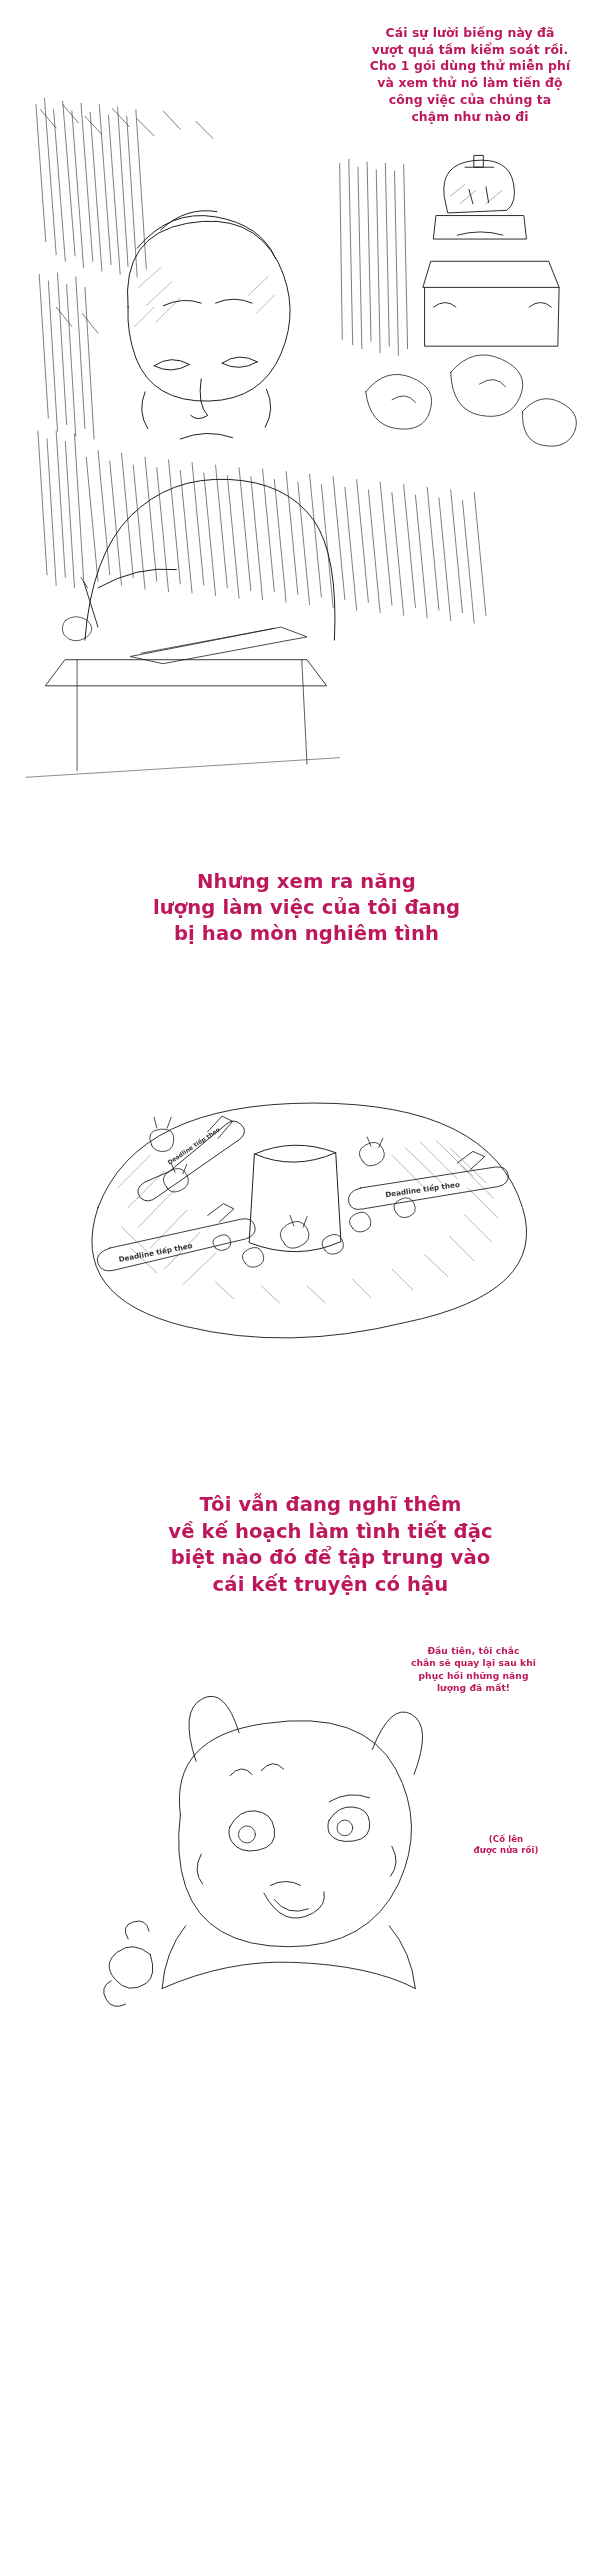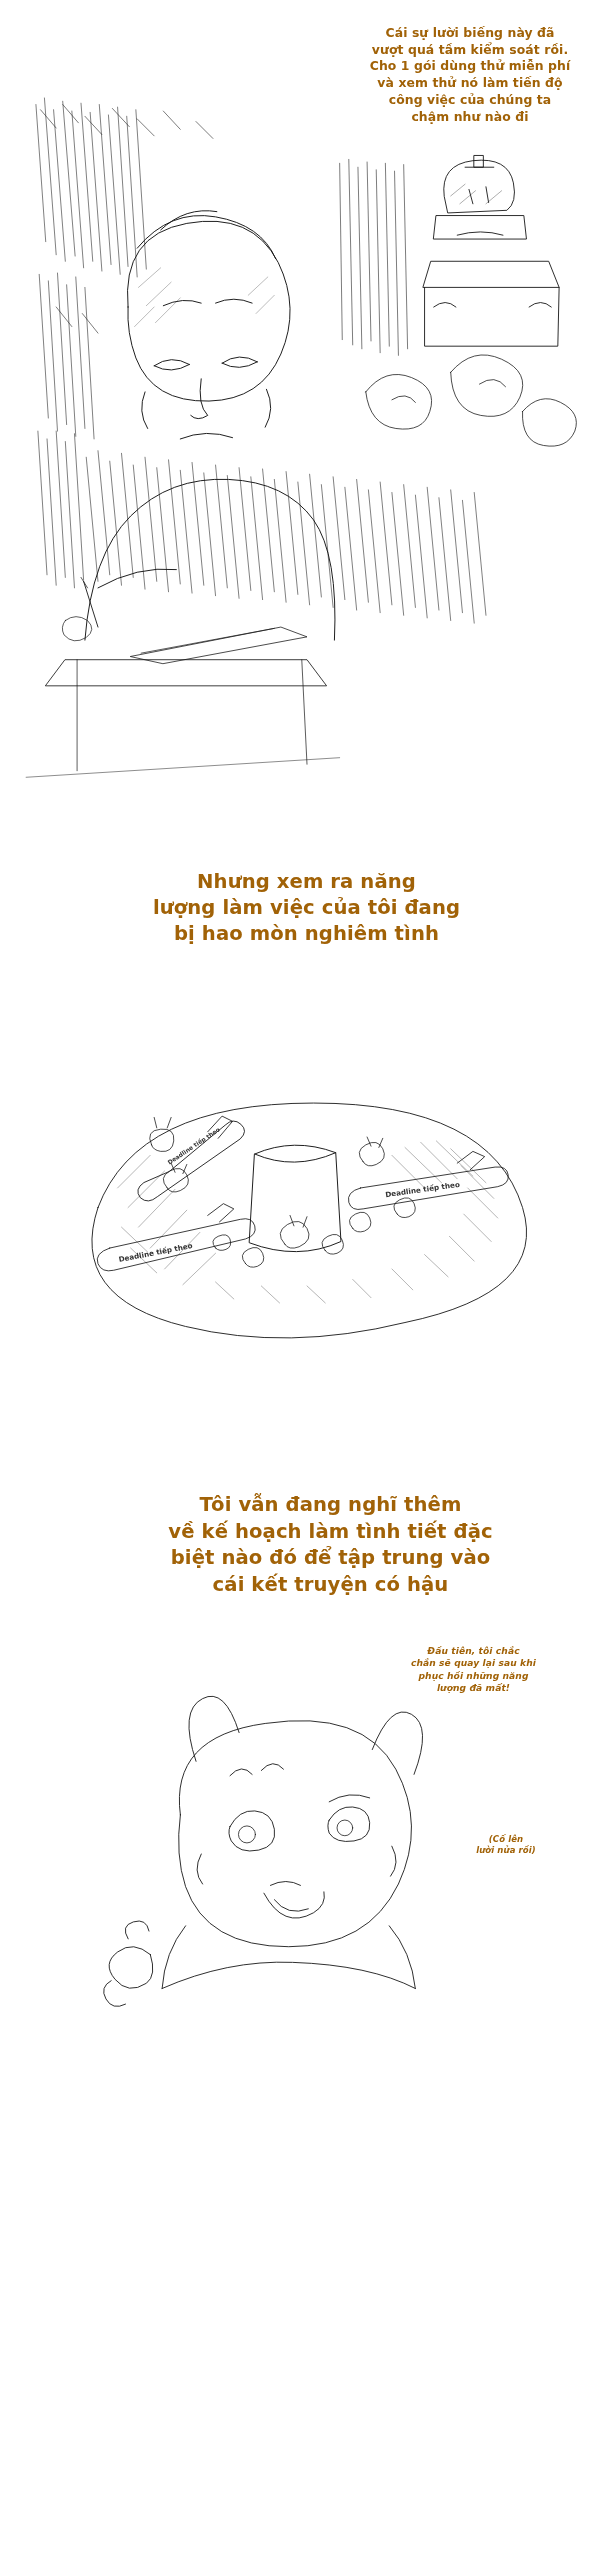--- a/index.html
+++ b/index.html
@@ -18,21 +18,21 @@
     overflow: hidden;
   }
   .panel {
     position: absolute;
     left: 0;
     width: 614px;
   }
   .caption {
     position: absolute;
     text-align: center;
-    color: #a16207;
+    color: #be185d;
     line-height: 1.35;
     white-space: pre-line;
     letter-spacing: 0.1px;
   }
   .caption.big {
     font-size: 19.6px;
     font-weight: 600;
   }
   .caption.bubble {
     font-size: 12.4px;
@@ -326,21 +326,21 @@
     <div class="label-tape" style="left:118px; top:256px; transform:rotate(-11deg);">Deadline tiếp theo</div>
   </div>
 
   <div class="panel" style="top:1474px; height:170px;margin-left:24px;">
     <div class="caption big" style="left:65px; top:18.3px; width:483px;">Tôi vẫn đang nghĩ thêm
 về kế hoạch làm tình tiết đặc
 biệt nào đó để tập trung vào
 cái kết truyện có hậu</div>
   </div>
 
-  <div class="panel" style="top:1619px; height:957px;font-style:italic;">
+  <div class="panel" style="top:1619px; height:957px;">
 
     <svg class="art" viewBox="0 0 940 1466" width="614" height="957">
       <g stroke="#1a1a1a" fill="none" stroke-width="1.4" stroke-linecap="round">
 
         <path d="M276 300 q-16 -120 130 -140 q150 -22 200 70 q46 86 4 176 q-46 96 -168 96 q-126 0 -158 -92 q-16 -48 -8 -110 z"></path>
 
         <path d="M300 218 q-26 -78 10 -96 q34 -18 56 52"></path>
         <path d="M570 200 q28 -72 60 -54 q32 18 4 92"></path>
 
         <path d="M352 240 q18 -20 34 -2"></path>
@@ -369,17 +369,17 @@
         <path d="M170 554 q-18 10 -8 28 q10 18 30 8"></path>
       </g>
     </svg>
 
     <div class="caption small" style="left:366px; top:26px; width:215px;">Đầu tiên, tôi chắc
 chắn sẽ quay lại sau khi
 phục hồi những năng
 lượng đã mất!</div>
 
     <div class="caption tiny" style="left:431px; top:215px; width:150px;">(Cố lên
-lười nửa rồi)</div>
+được nửa rồi)</div>
   </div>
 
 </div>
 
 
 </body></html>

